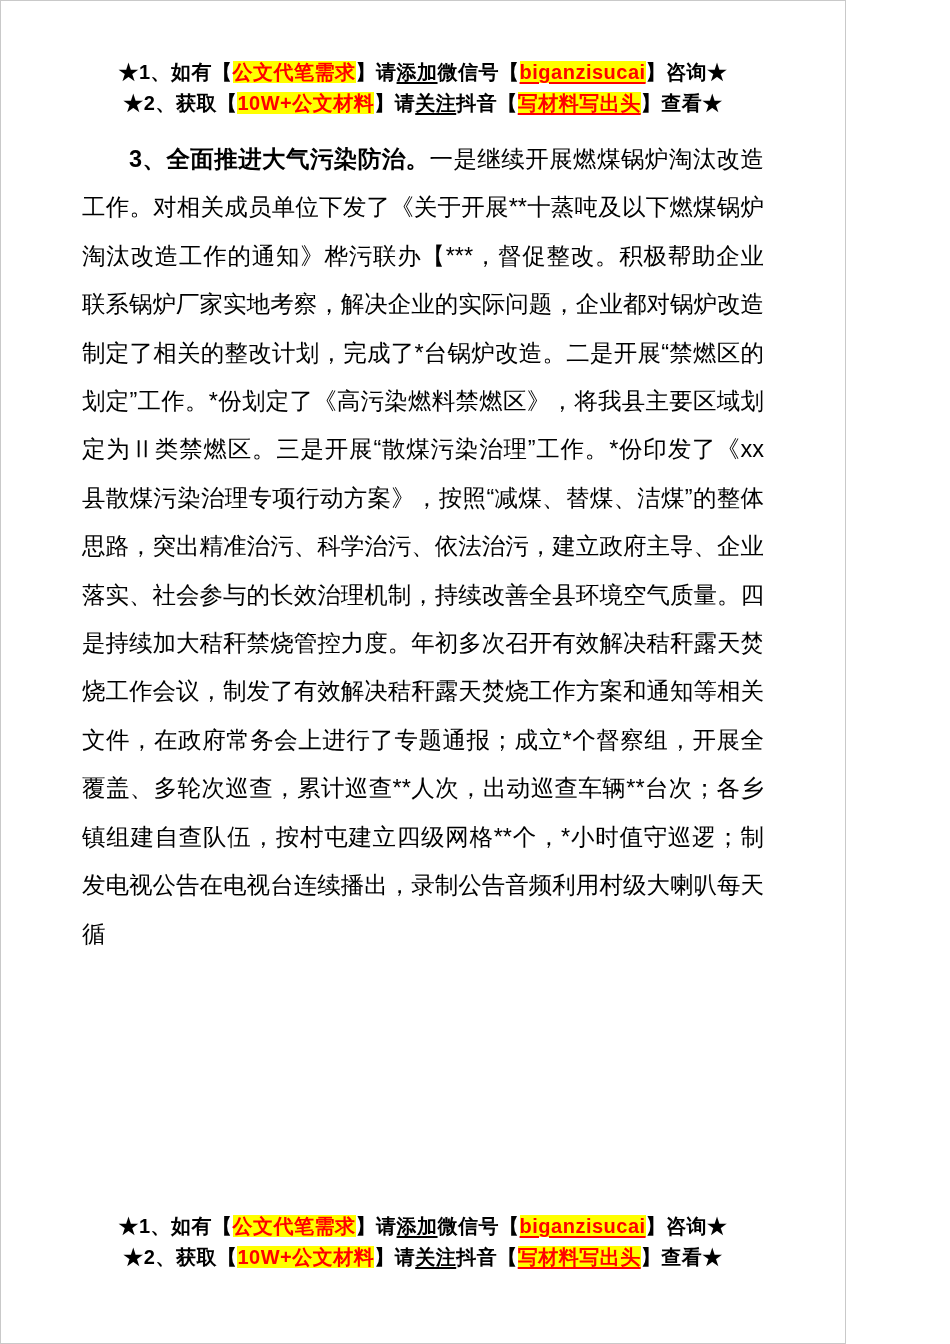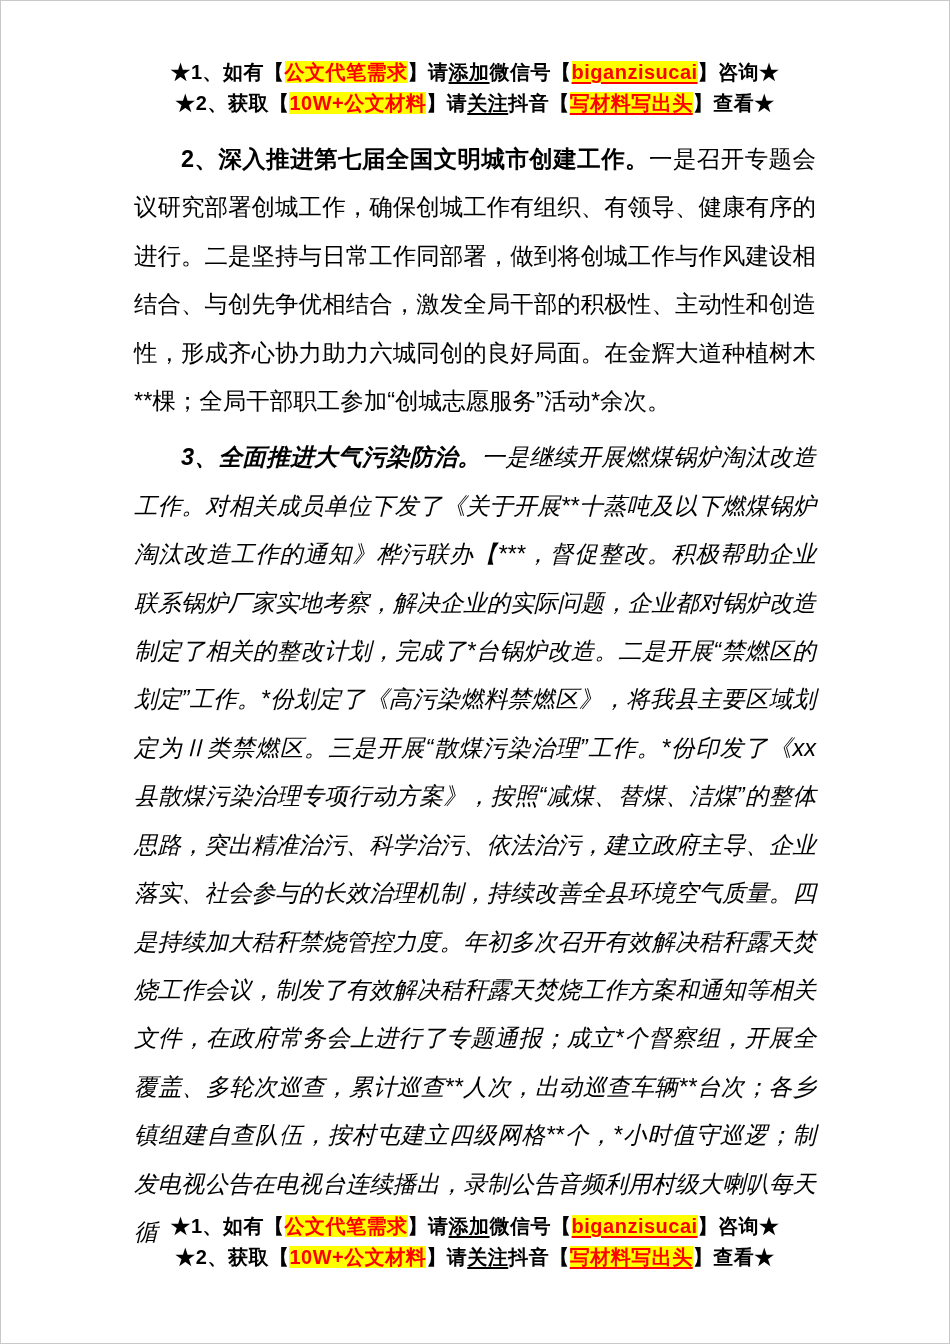--- a/index.html
+++ b/index.html
@@ -8,21 +8,21 @@
     background: #ffffff;
   }
   body {
     width: 950px;
     height: 1344px;
     font-family: "Liberation Sans", sans-serif;
     color: var(--text, #000000);
   }
   .page {
     position: relative;
-    width: 950px;
+    width: 846px;
     height: 1344px;
     box-sizing: border-box;
     background: var(--bg, #ffffff);
     border: 1px solid #c9c9c9;
     overflow: hidden;
   }
   
   .notice {
     text-align: center;
     font-weight: bold;
@@ -72,21 +72,20 @@
 <body>
 
 <div class="page">
 
   <div class="notice notice-header">
     <div class="notice-line"><span>★1、如有【</span><span class="hl">公文代笔需求</span><span>】请</span><span class="u-black">添加</span><span>微信号【</span><span class="hl-u">biganzisucai</span><span>】咨询★</span></div>
     <div class="notice-line"><span>★2、获取【</span><span class="hl">10W+公文材料</span><span>】请</span><span class="u-black">关注</span><span>抖音【</span><span class="hl-u">写材料写出头</span><span>】查看★</span></div>
   </div>
 
   <div class="content">
-    <p class="para"><span class="lead">2、深入推进第七届全国文明城市创建工作。</span><span>一是召开专题会议研究部署创城工作，确保创城工作有组织、有领导、健康有序的进行。二是坚持与日常工作同部署，做到将创城工作与作风建设相结合、与创先争优相结合，激发全局干部的积极性、主动性和创造性，形成齐心协力助力六城同创的良好局面。在金辉大道种植树木**棵；全局干部职工参加“创城志愿服务”活动*余次。</span></p>
     <p class="para"><span class="lead">3、全面推进大气污染防治。</span><span>一是继续开展燃煤锅炉淘汰改造工作。对相关成员单位下发了《关于开展**十蒸吨及以下燃煤锅炉淘汰改造工作的通知》桦污联办【***，督促整改。积极帮助企业联系锅炉厂家实地考察，解决企业的实际问题，企业都对锅炉改造制定了相关的整改计划，完成了*台锅炉改造。二是开展“禁燃区的划定”工作。*份划定了《高污染燃料禁燃区》，将我县主要区域划定为Ⅱ类禁燃区。三是开展“散煤污染治理”工作。*份印发了《xx县散煤污染治理专项行动方案》，按照“减煤、替煤、洁煤”的整体思路，突出精准治污、科学治污、依法治污，建立政府主导、企业落实、社会参与的长效治理机制，持续改善全县环境空气质量。四是持续加大秸秆禁烧管控力度。年初多次召开有效解决秸秆露天焚烧工作会议，制发了有效解决秸秆露天焚烧工作方案和通知等相关文件，在政府常务会上进行了专题通报；成立*个督察组，开展全覆盖、多轮次巡查，累计巡查**人次，出动巡查车辆**台次；各乡镇组建自查队伍，按村屯建立四级网格**个，*小时值守巡逻；制发电视公告在电视台连续播出，录制公告音频利用村级大喇叭每天循</span></p>
   </div>
 
   <div class="notice notice-footer">
     <div class="notice-line"><span>★1、如有【</span><span class="hl">公文代笔需求</span><span>】请</span><span class="u-black">添加</span><span>微信号【</span><span class="hl-u">biganzisucai</span><span>】咨询★</span></div>
     <div class="notice-line"><span>★2、获取【</span><span class="hl">10W+公文材料</span><span>】请</span><span class="u-black">关注</span><span>抖音【</span><span class="hl-u">写材料写出头</span><span>】查看★</span></div>
   </div>
 
 </div>
 

